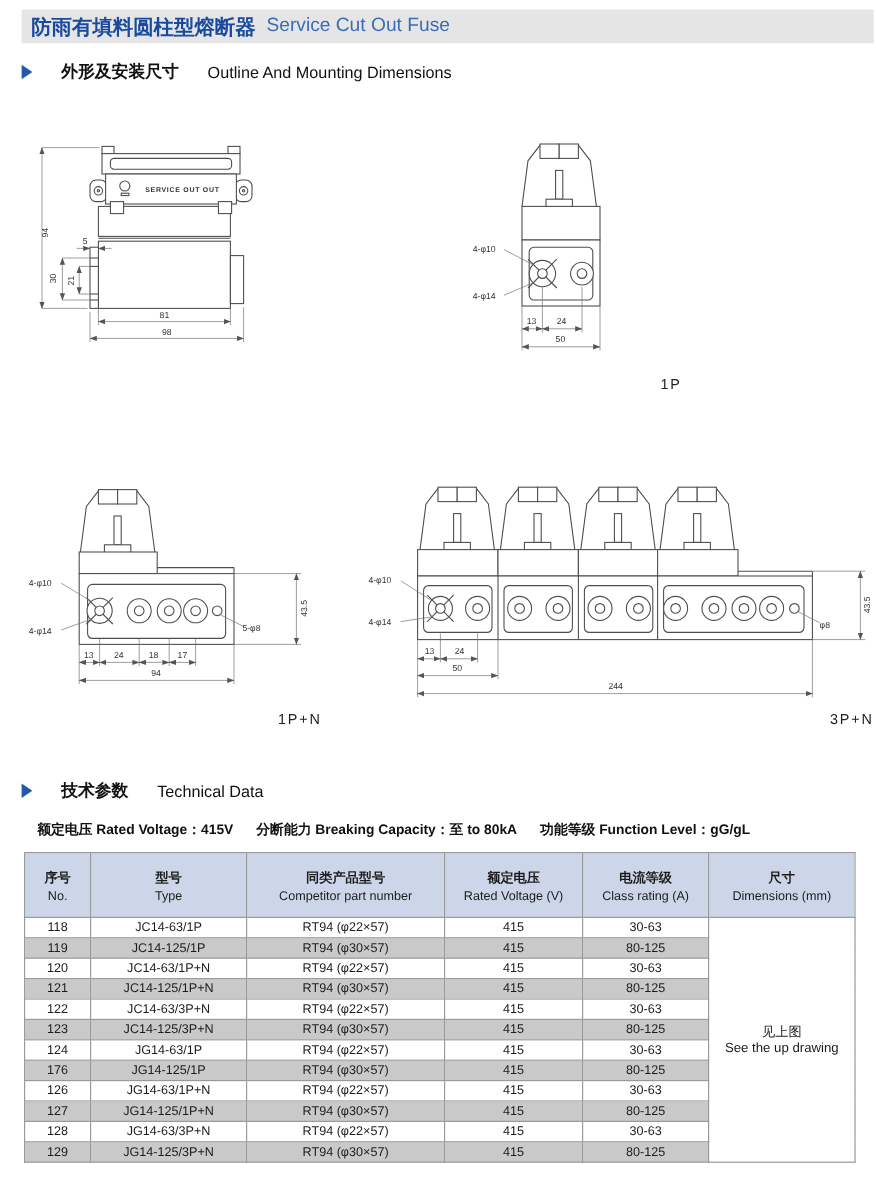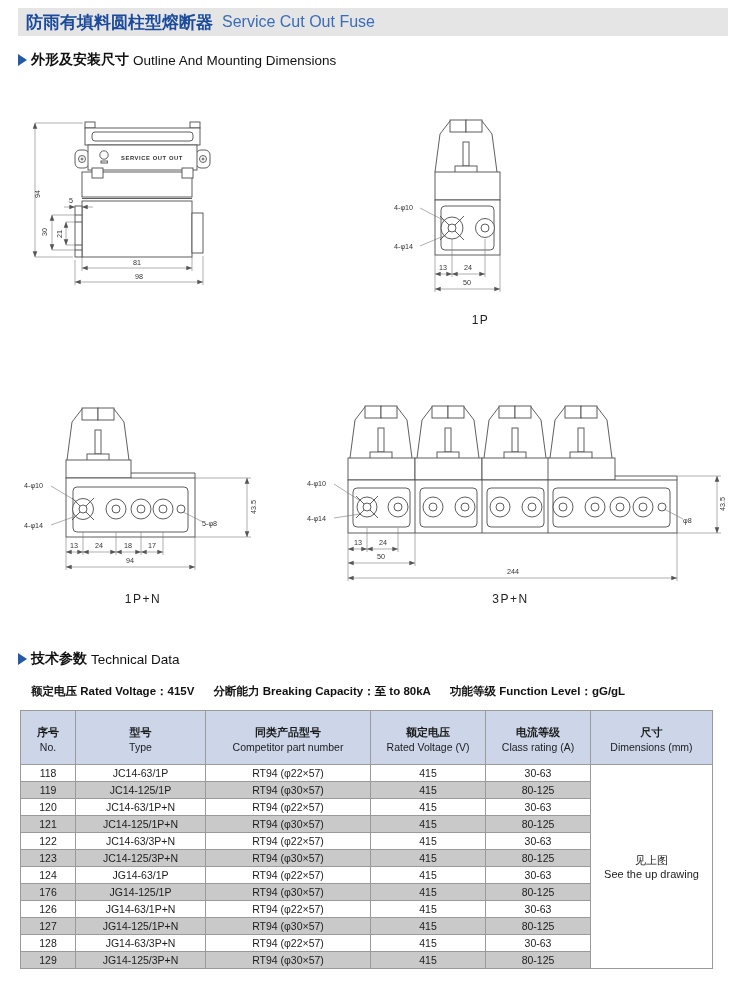--- a/index.html
+++ b/index.html
@@ -5,33 +5,33 @@
   *{box-sizing:border-box;margin:0;padding:0}
   html,body{background:#fff}
   body{font-family:"Liberation Sans","DejaVu Sans",sans-serif}
   .page{position:relative;width:730px;height:989px;background:#fff;overflow:hidden}
 
   .banner{position:absolute;left:18px;top:8px;width:710px;height:28px;background:#e5e5e5;
           display:flex;align-items:center;padding-left:8px}
   .banner .t-zh{font-size:17px;font-weight:bold;color:#1a4a9d}
   .banner .t-en{font-size:16px;color:#3a6cb8;margin-left:9px}
 
-  .sec-head{position:absolute;left:18px;display:flex;align-items:center;gap:4px;white-space:nowrap}
+  .sec-head{position:absolute;left:18px;display:flex;align-items:center;gap:24px;white-space:nowrap}
   .tri{width:0;height:0;border-left:9px solid #2458a8;border-top:6px solid transparent;
        border-bottom:6px solid transparent;flex:0 0 auto}
   .sh-zh{font-size:14px;font-weight:bold;color:#111}
   .sh-en{font-size:13.5px;color:#111}
 
   svg.draw{position:absolute;overflow:visible}
   .ln rect,.ln circle,.ln path{fill:#fff;stroke:#4d4d4d;stroke-width:.9}
   .ln line{stroke:#4d4d4d;stroke-width:.9}
   .ln text{fill:#333;stroke:none;font-size:5.8px;letter-spacing:.6px;font-weight:bold}
   .dim line{stroke:#787878;stroke-width:.6;fill:none}
   .dim text{fill:#333;font-size:7.2px;letter-spacing:0}
-  .caption{position:absolute;text-align:center;font-size:12px;color:#222;letter-spacing:1.5px}
+  .caption{position:absolute;text-align:right;font-size:12px;color:#222;letter-spacing:1.5px}
 
   .specs{position:absolute;left:31px;top:684px;font-size:11.5px;font-weight:bold;color:#111;white-space:nowrap}
   .specs span{margin-right:16px}
 
   table.tech{position:absolute;left:20px;top:710px;width:692px;border-collapse:collapse;
              table-layout:fixed;font-size:10.5px;color:#1c1c1c;border:1px solid #7d7d7d}
   .tech th,.tech td{border:1px solid #9a9a9a;text-align:center;padding:0;height:17px;overflow:hidden}
   .tech thead th{background:#ccd6e8;height:54px;font-weight:normal}
   .tech thead .hz{font-size:11px;font-weight:bold;line-height:15px;margin-top:3px}
   .tech thead .he{font-size:10.5px;line-height:14px}

